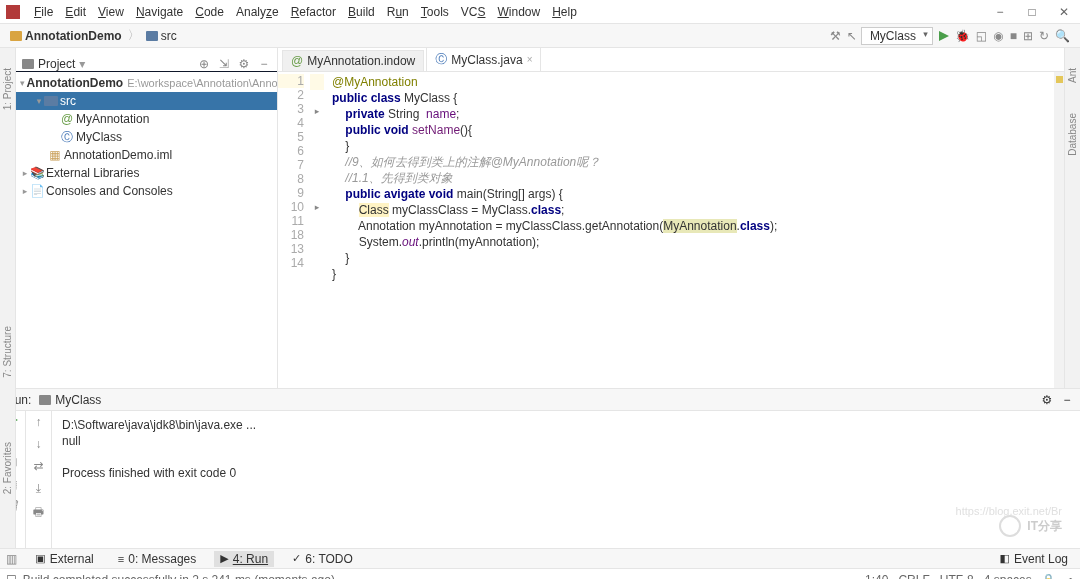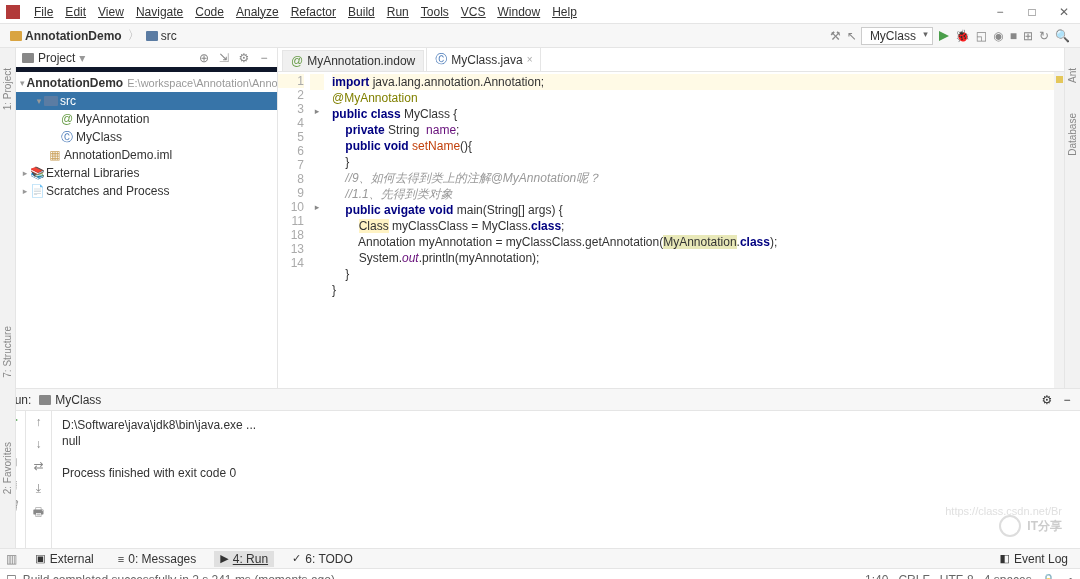--- a/index.html
+++ b/index.html
@@ -1,33 +1,33 @@
 <!DOCTYPE html>
 <html><head>
 <meta charset="utf-8">
 <style>
 * { margin:0; padding:0; box-sizing:border-box; font-family:"Segoe UI",Arial,sans-serif; font-size:12px; }
 body { width:1080px; height:579px; background:#fff; color:#333; overflow:hidden; position:relative; }
 .menubar { height:24px; display:flex; align-items:center; padding:0 6px; border-bottom:1px solid #e5e5e5; }
 .app-icon { width:14px; height:14px; background:#b23a3a; margin-right:8px; }
-.menu-item { padding:2px 6px; cursor:pointer;text-decoration:underline; }
+.menu-item { padding:2px 6px; cursor:pointer; }
 .menu-item u { text-decoration:underline; }
 .title-path { color:#999; margin-left:14px; font-size:11px; }
 .win-btns { position:absolute; right:0; top:0; display:flex; }
 .win-btn { width:32px; height:24px; display:flex; align-items:center; justify-content:center; color:#666; cursor:pointer; }
 .breadcrumb { height:24px; display:flex; align-items:center; padding:0 6px; border-bottom:1px solid #e5e5e5; background:#f7f7f7; }
 .bc-item { display:flex; align-items:center; gap:3px; padding:0 4px; }
 .bc-sep { color:#aaa; margin:0 2px; }
 .folder-icon { width:12px; height:10px; background:#d9a441; display:inline-block; border-radius:1px; }
 .main { display:flex; height:340px; }
 .left-rail { width:16px; background:#f2f2f2; border-right:1px solid #e5e5e5; display:flex; flex-direction:column; align-items:center; padding-top:20px; gap:30px; }
 .rail-label { writing-mode:vertical-lr; transform:rotate(180deg); font-size:10px; color:#888; }
 .right-rail { width:16px; background:#f2f2f2; border-left:1px solid #e5e5e5; display:flex; flex-direction:column; align-items:center; padding-top:20px; gap:30px; }
 .project-pane { width:262px; border-right:1px solid #e5e5e5; display:flex; flex-direction:column; }
-.pane-header { height:24px; display:flex; align-items:center; padding:0 6px; border-bottom:5px solid #0f172a; }
+.pane-header { height:24px; display:flex; align-items:flex-end; padding:0 6px; border-bottom:1px solid #0f172a; }
 .pane-title { flex:1; display:flex; align-items:center; gap:4px; }
 .pane-tools { display:flex; gap:6px; color:#888; }
 .tool-btn { width:14px; height:14px; display:flex; align-items:center; justify-content:center; cursor:pointer; }
 .tree { padding:2px 0; overflow:hidden; }
 .tree-row { display:flex; align-items:center; height:18px; padding-left:4px; cursor:pointer; }
 .tree-row.selected { background:#3774a8; color:#fff; }
 .tree-indent { display:inline-block; }
 .tree-arrow { width:10px; text-align:center; color:#999; font-size:9px; }
 .tree-icon { width:14px; text-align:center; margin-right:2px; }
 .tree-path { color:#999; font-size:11px; margin-left:4px; }
@@ -172,21 +172,21 @@
           <span>AnnotationDemo.iml</span>
         </div>
       <div class="tree-row">
           <span class="tree-arrow">▸</span>
           <span class="tree-icon" style="color:#c9a05a">📚</span>
           <span>External Libraries</span>
         </div>
       <div class="tree-row">
           <span class="tree-arrow">▸</span>
           <span class="tree-icon" style="color:#c9a05a">📄</span>
-          <span>Scratches and Process</span>
+          <span>Consoles and Consoles</span>
         </div>
     </div>
   </div>
 
   <div class="editor-area">
     <div class="tabs">
       <div class="tab">
           <span style="color:#6a9e4a">@</span>
           <span>MyAnnotation.indow</span>
         </div>
@@ -223,24 +223,24 @@
           <div></div>
           <div></div>
           <div></div>
           <div class="green-tri">▸</div>
           <div></div>
           <div></div>
           <div></div>
           <div></div>
           <div></div>
       </div>
-      <div class="code"><span class="line-bg" style="display:block"><span class="kw">import</span> java.lang.annotation.Annotation;</span><span class="ann">@MyAnnotation</span>
+      <div class="code"><span class="ann">@MyAnnotation</span>
 <span class="kw">public class</span> MyClass {
     <span class="kw">private</span> String  <span class="fld">name</span>;
-    <span class="kw">public void</span> <span style="color:#c2410c">setName</span>(){
+    <span class="kw">public void</span> <span style="color:#701a75">setName</span>(){
     }
     <span class="cm">//9、如何去得到类上的注解@MyAnnotation呢？</span>
     <span class="cm">//1.1、先得到类对象</span>
     <span class="kw">public avigate void</span> main(String[] args) {
         <span class="hl">Class</span> myClassClass = MyClass.<span class="kw">class</span>;
         Annotation myAnnotation = myClassClass.getAnnotation(<span class="hl2">MyAnnotation</span>.<span class="kw">class</span>);
         System.<span class="str">out</span>.println(myAnnotation);
     }
 }</div>
       <div class="err-strip">
@@ -313,17 +313,17 @@
   <div class="status-right">
     <span>1:40</span>
     <span>CRLF</span>
     <span>UTF-8</span>
     <span>4 spaces</span>
     <span>🔒</span>
     <span>◔</span>
   </div>
 </div>
 
-<div class="watermark-url">https://class.csdn.net/Br</div>
+<div class="watermark-url">https://blog.exit.net/Br</div>
 <div class="watermark">
   <div class="watermark-icon"></div>
   <span>IT分享</span>
 </div>
 
 </body></html>

